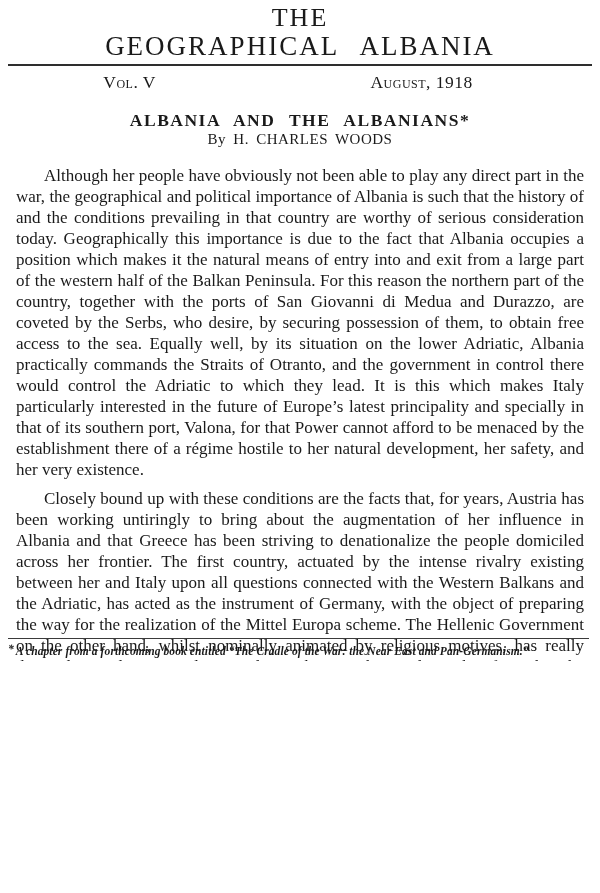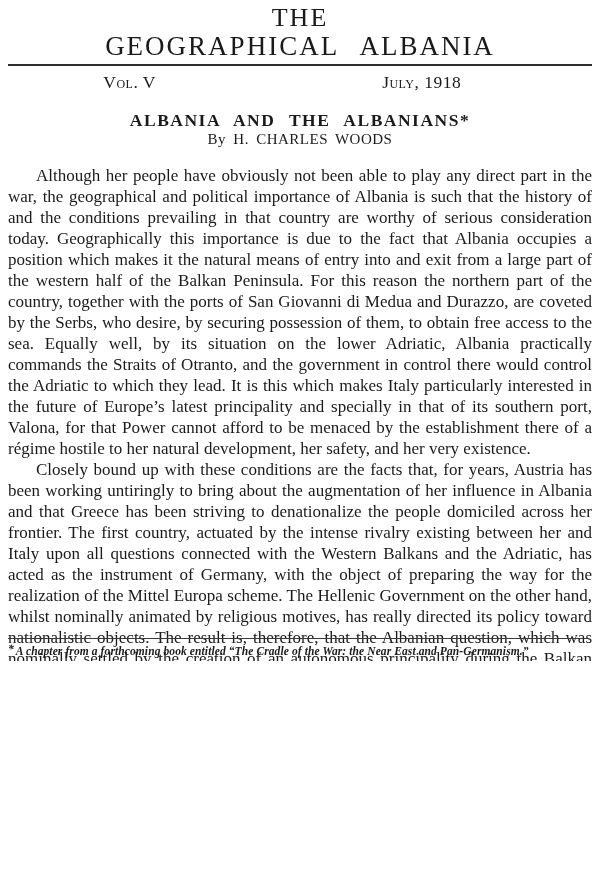--- a/index.html
+++ b/index.html
@@ -53,21 +53,21 @@
     font-size: 15px;
     letter-spacing: 0.5px; word-spacing: 3px;
   }
   .article-body {
     margin-top: 17px;
     font-size: 17px;
     line-height: 21px;
     text-align: justify;
   }
   .article-body p {
-    margin: 0;
+    margin: 8px;
     text-indent: 28px;
   }
   .footnote-section {
     position: absolute;
     left: 8px; right: 11px; bottom: 3px; font-style: italic;
   }
   .footnote-rule {
     height: 0;
     border-top: 1.5px solid #3a3a3a;
     margin-bottom: 3px;
@@ -89,21 +89,21 @@
 <div class="page">
 
   <div class="masthead">
     <div class="masthead-line1">THE</div>
     <div class="masthead-line2">GEOGRAPHICAL ALBANIA</div>
     <div class="masthead-rule"></div>
   </div>
 
   <div class="issue-row">
     <span class="left">Vol. V</span>
-    <span class="mid">July, 1918</span>
+    <span class="mid">August, 1918</span>
   </div>
 
   <h1 class="article-title">ALBANIA AND THE ALBANIANS*</h1>
 
   <div class="article-byline">By H. CHARLES WOODS</div>
 
   <div class="article-body">
     <p>Although her people have obviously not been able to play any direct part in the war, the geographical and political importance of Albania is such that the history of and the conditions prevailing in that country are worthy of serious consideration today. Geographically this importance is due to the fact that Albania occupies a position which makes it the natural means of entry into and exit from a large part of the western half of the Balkan Peninsula. For this reason the northern part of the country, together with the ports of San Giovanni di Medua and Durazzo, are coveted by the Serbs, who desire, by securing possession of them, to obtain free access to the sea. Equally well, by its situation on the lower Adriatic, Albania practically commands the Straits of Otranto, and the government in control there would control the Adriatic to which they lead. It is this which makes Italy particularly interested in the future of Europe’s latest principality and specially in that of its southern port, Valona, for that Power cannot afford to be menaced by the establishment there of a régime hostile to her natural development, her safety, and her very existence.</p>
     <p>Closely bound up with these conditions are the facts that, for years, Austria has been working untiringly to bring about the augmentation of her influence in Albania and that Greece has been striving to denationalize the people domiciled across her frontier. The first country, actuated by the intense rivalry existing between her and Italy upon all questions connected with the Western Balkans and the Adriatic, has acted as the instrument of Germany, with the object of preparing the way for the realization of the Mittel Europa scheme. The Hellenic Government on the other hand, whilst nominally animated by religious motives, has really directed its policy toward nationalistic objects. The result is, therefore, that the Albanian question, which was nominally settled by the creation of an autonomous principality during the Balkan Wars, still remains one of the most important problems for solution at the end of the present conflagration. It is for this reason, and particularly because the Allies and the United States are pledged to the principle of “government with the consent of the governed” or of “nationality” that we are bound to consider how this principle applies to Albania, whose people are entitled to expect the same consideration as any other small nationality.</p>
   </div>

